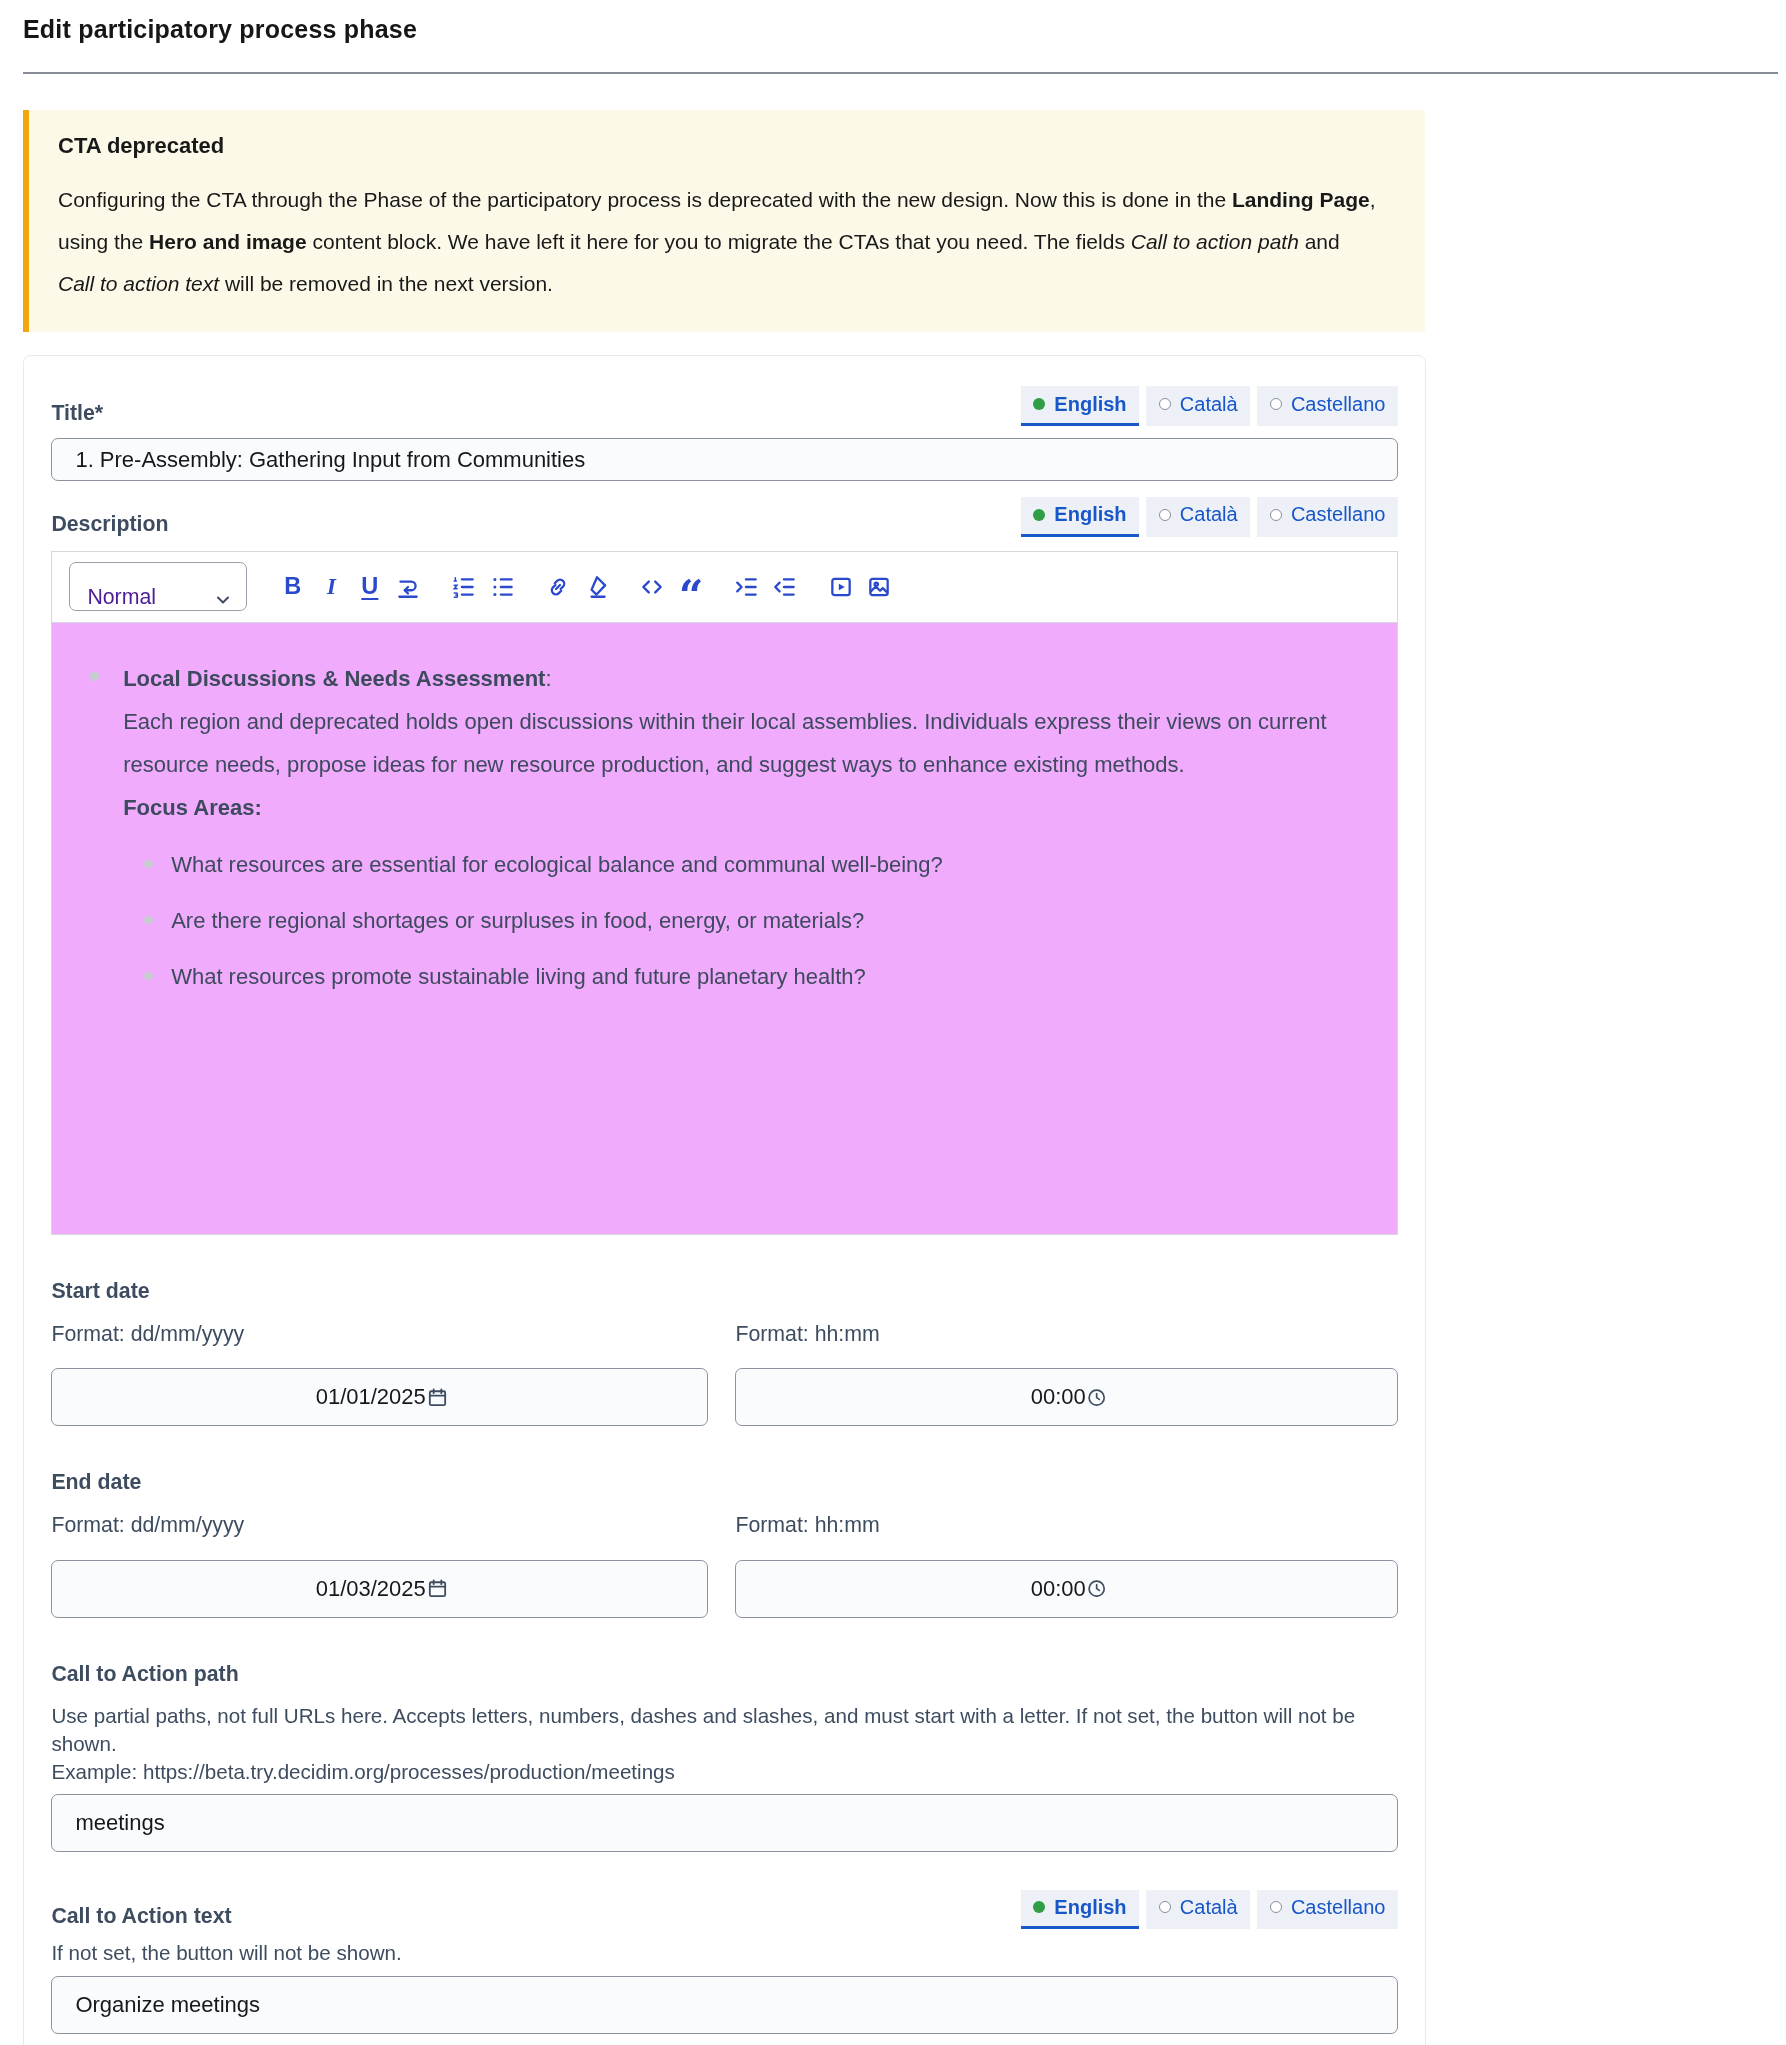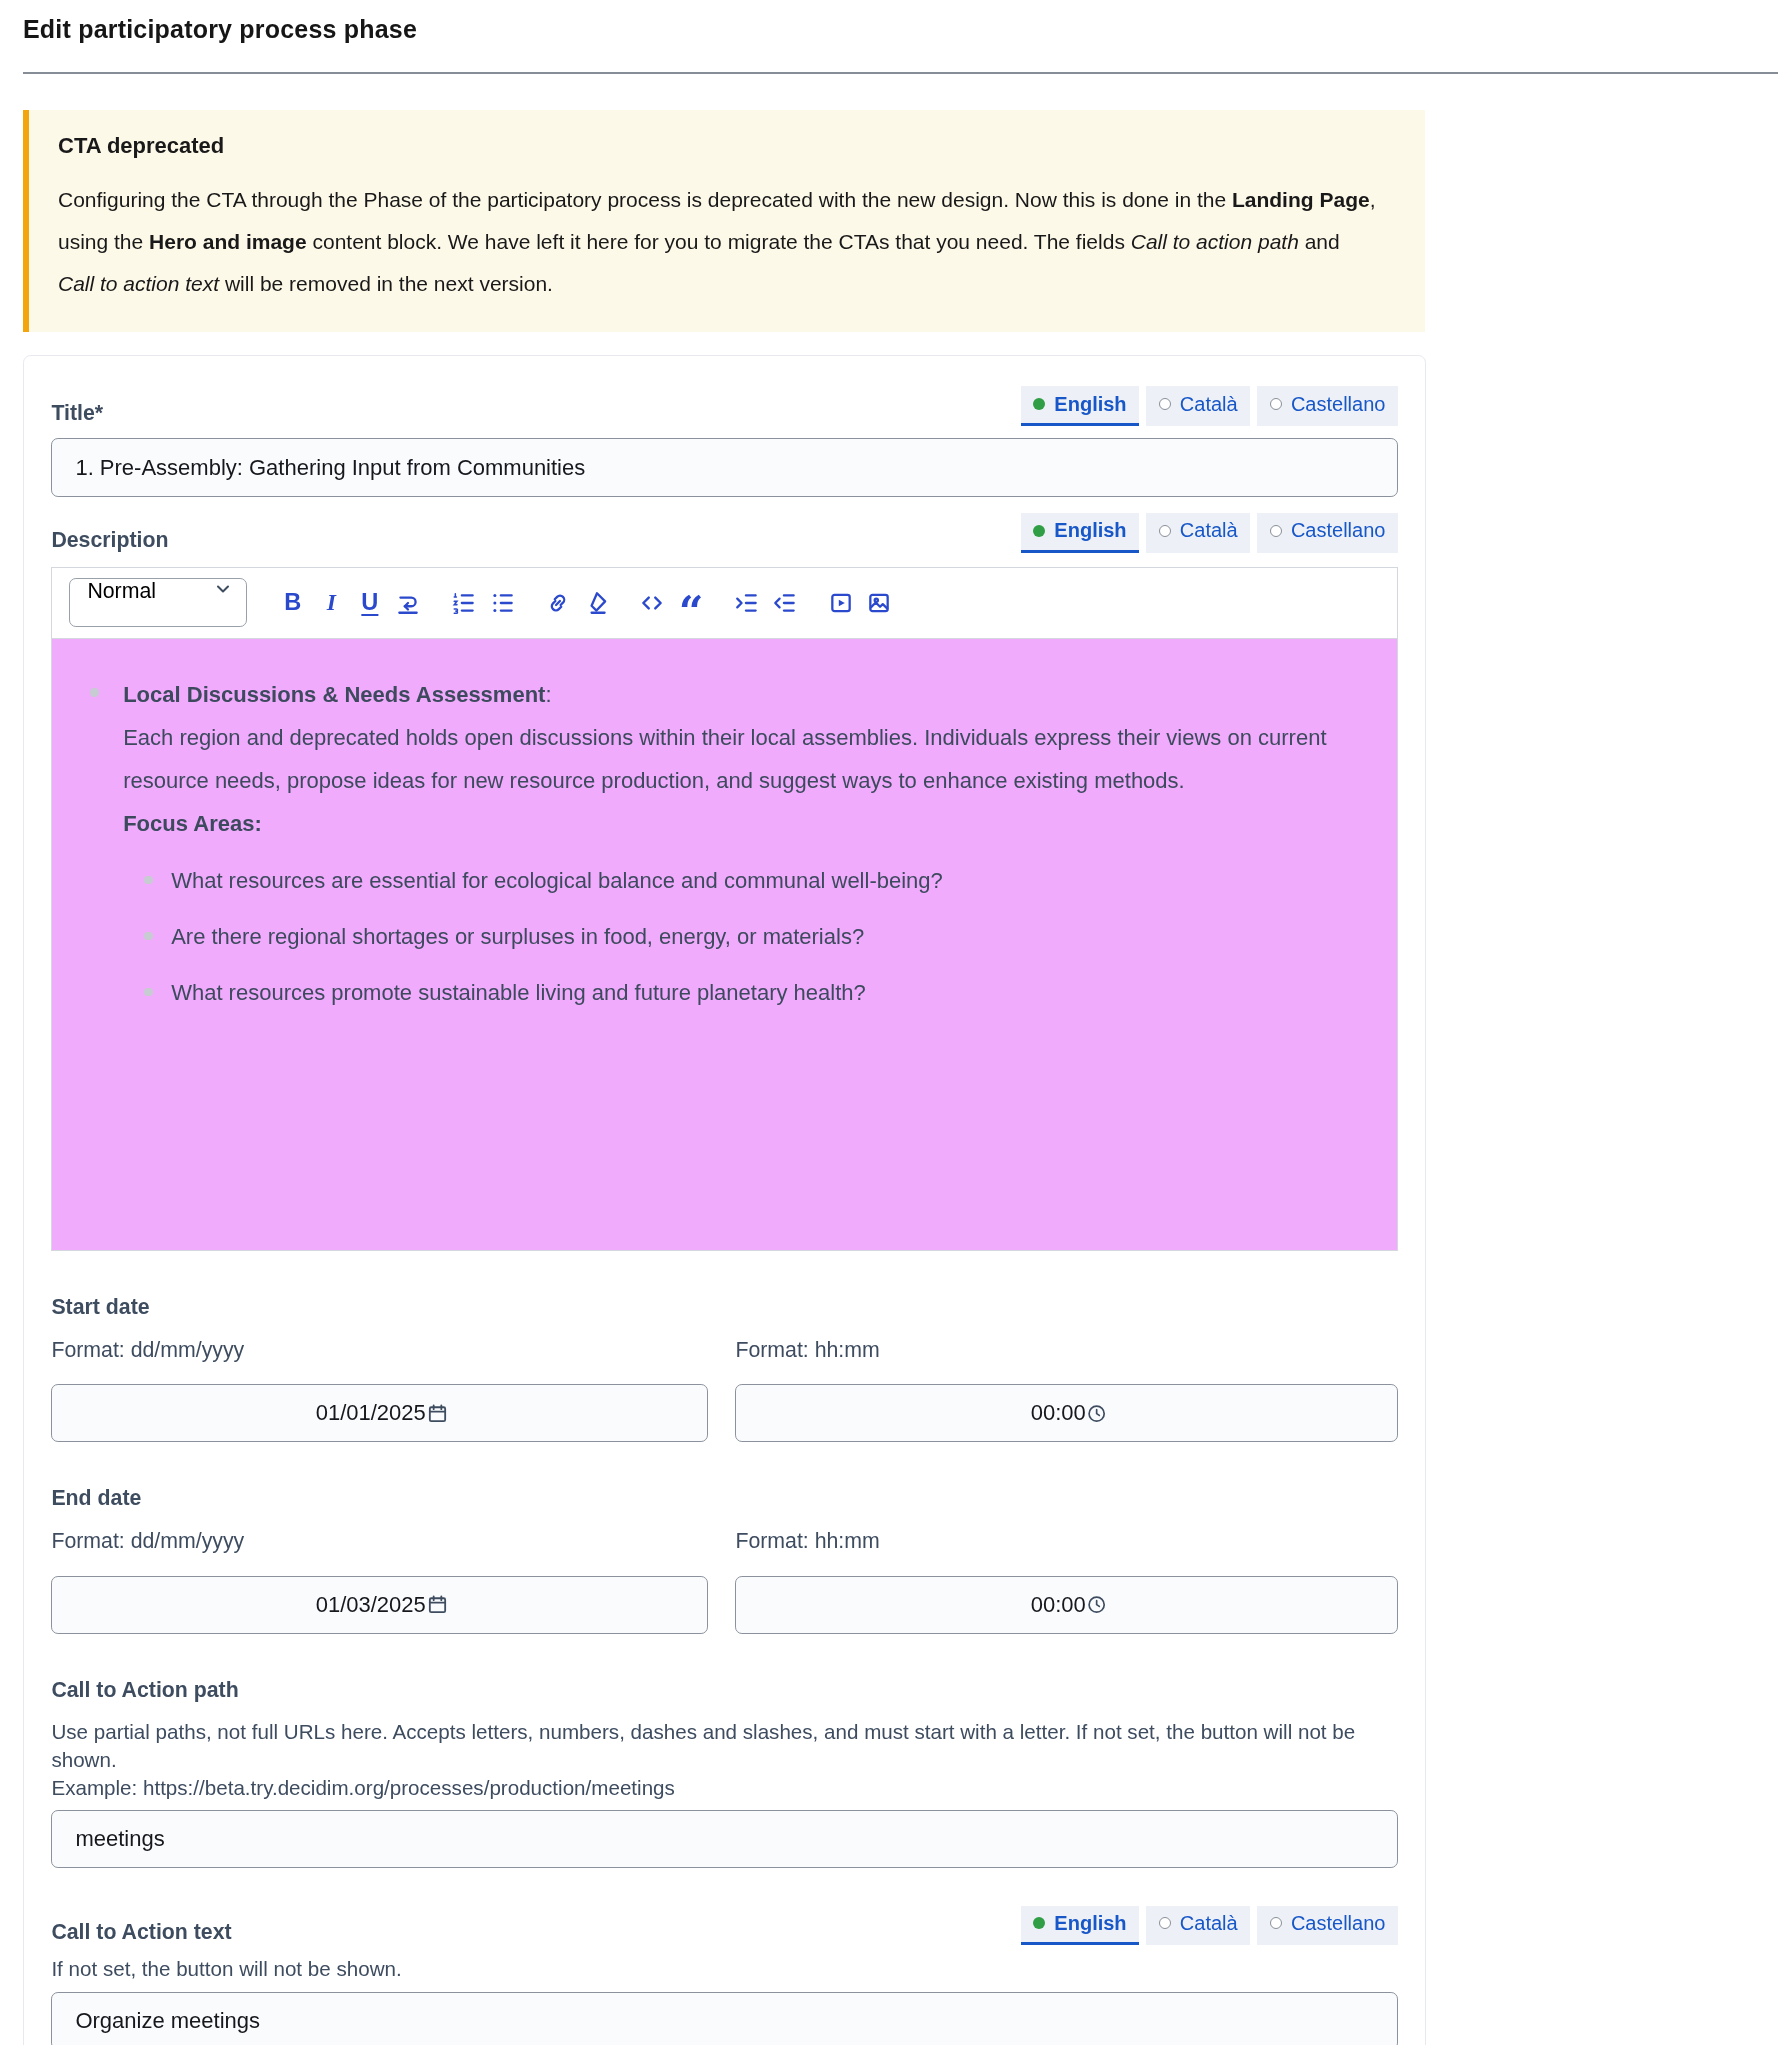--- a/index.html
+++ b/index.html
@@ -42,40 +42,40 @@
     background:#edf0f7;border:none;padding:6.1px 12.2px 7.6px 12.2px;
     font-family:inherit;font-size:20px;color:#1757c8;cursor:pointer;
     border-bottom:3px solid transparent;
   }
   .tab.active{font-weight:bold;border-bottom:3px solid #1757c8;}
   .dot{width:12.2px;height:12.2px;border-radius:50%;background:#2f9e44;display:inline-block;}
   .ring{width:12.2px;height:12.2px;border-radius:50%;border:1.9px solid #8a9099;box-sizing:border-box;display:inline-block;background:#fff;}
 
   
   .text-input{
-    margin-top:12.2px;height:59px;box-sizing:border-box;width:100%;
+    margin-top:12.2px;height:43px;box-sizing:border-box;width:100%;
     background:#fafbfd;border:1.5px solid #8b929d;border-radius:6.9px;
     display:flex;align-items:center;padding:0 18.3px 0 23px;
     font-size:22px;color:#16181d;
   }
   .input-with-icon{justify-content:center;margin-top:0;}
   .input-with-icon .field-icon{color:#3e4c60;display:flex;align-items:center;}
 
   
   .section{margin-top:16px;}
   .editor{margin-top:13.7px;border:1.5px solid #d4d7dd;}
   .toolbar{
     display:flex;align-items:center;background:#ffffff;
     padding:10.7px 17px;border-bottom:1.5px solid #d4d7dd;
   }
   .style-select{
-    display:flex;align-items:flex-start;justify-content:space-between;
+    display:flex;align-items:flex-end;justify-content:space-between;
     width:178px;box-sizing:border-box;height:49px;padding:0 13.7px 0 17px;
     border:1.5px solid #99a0aa;border-radius:6.9px;background:#fff;
-    font-family:inherit;font-size:21.3px;color:#000000;cursor:pointer;margin-right:26px;
+    font-family:inherit;font-size:21.3px;color:#4c1d95;cursor:pointer;margin-right:26px;
   }
   .style-select .chev{color:#3e4c60;display:flex;}
   .tb-btn{
     width:34px;height:34px;border:none;background:transparent;cursor:pointer;
     display:flex;align-items:center;justify-content:center;color:#2a49cc;margin:0 2.3px;padding:0;
   }
   .tb-glyph{font-size:23.6px;font-weight:bold;color:#2a49cc;line-height:1;}
   .tb-glyph.italic{font-style:italic;font-family:"Liberation Serif", serif;}
   .tb-glyph.underline{text-decoration:underline;text-underline-offset:3.8px;}
   .tb-glyph.quote{font-family:"DejaVu Serif", serif;font-size:43px;line-height:15.2px;padding-top:20px;}

